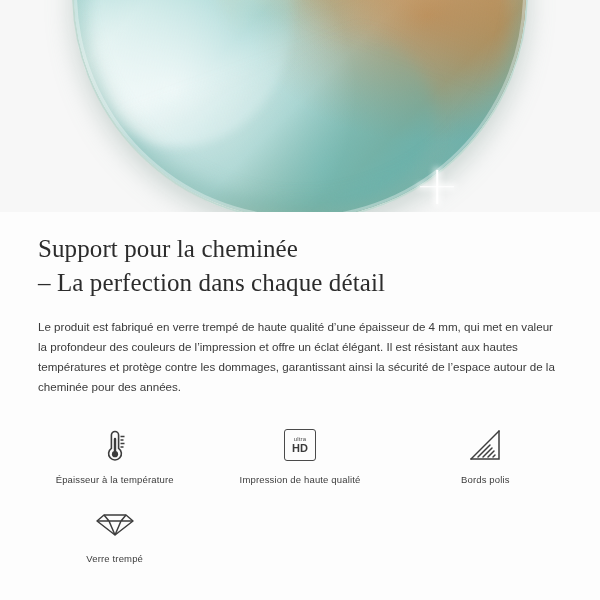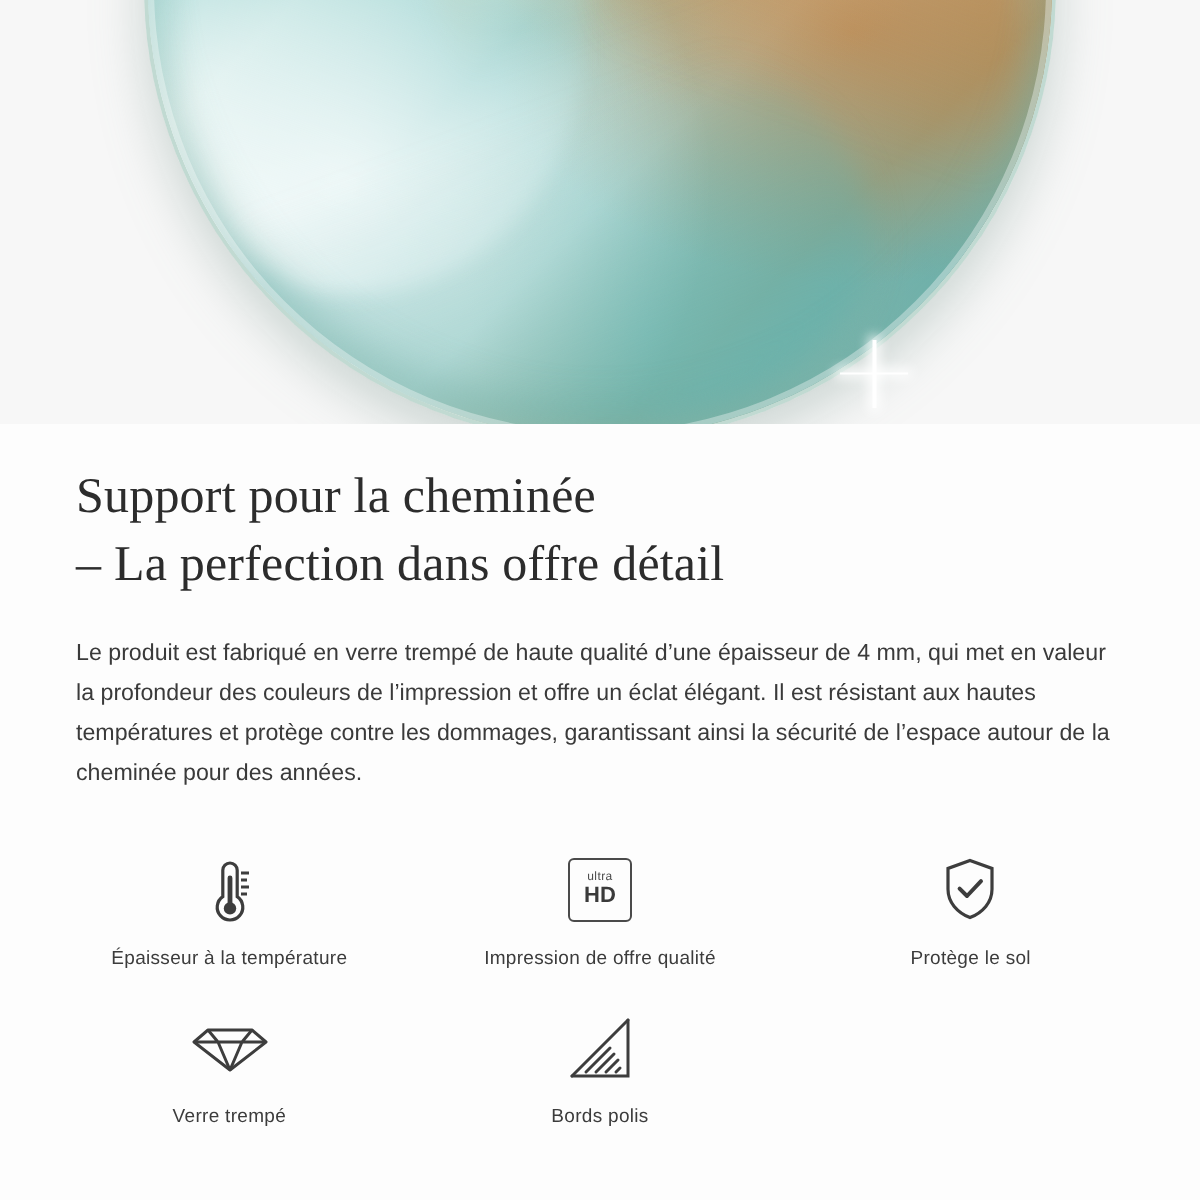--- a/index.html
+++ b/index.html
@@ -204,21 +204,21 @@
       <div class="plate-swirl-c"></div>
       <div class="plate-swirl-d"></div>
       <div class="plate-edge"></div>
     </div>
     <div class="plate-sparkle"></div>
   </div>
 
   <div class="content">
     <h1 class="headline">
       <span>Support pour la cheminée</span>
-      <span class="line2">– La perfection dans offre détail</span>
+      <span class="line2">– La perfection dans chaque détail</span>
     </h1>
     <p class="body-copy">Le produit est fabriqué en verre trempé de haute qualité d’une épaisseur de 4 mm, qui met en valeur la profondeur des couleurs de l’impression et offre un éclat élégant. Il est résistant aux hautes températures et protège contre les dommages, garantissant ainsi la sécurité de l’espace autour de la cheminée pour des années.</p>
   </div>
 
   <div class="features">
 
     <div class="feature">
       <div class="feature-icon">
         <svg width="36" height="40" viewBox="0 0 36 40" fill="none" stroke="#3d3d3d" stroke-width="1.6">
           <path d="M18 6.5a3.6 3.6 0 0 1 3.6 3.6v13.2a6.4 6.4 0 1 1-7.2 0V10.1A3.6 3.6 0 0 1 18 6.5z"></path>
@@ -230,49 +230,40 @@
       <div class="feature-label">Épaisseur à la température</div>
     </div>
 
     <div class="feature">
       <div class="feature-icon">
         <div class="ultrahd">
           <span class="u1">ultra</span>
           <span class="u2">HD</span>
         </div>
       </div>
-      <div class="feature-label">Impression de offre qualité</div>
-    </div>
-
-    <div class="feature">
-      <div class="feature-icon">
-        <svg width="34" height="40" viewBox="0 0 34 40" fill="none" stroke="#3d3d3d" stroke-width="1.6">
-          <path d="M17 5.2l11 4v10.4c0 6.6-4.6 11.6-11 14.2-6.4-2.6-11-7.6-11-14.2V9.2l11-4z"></path>
-          <path d="M11.8 19.3l3.7 3.7 7-7.4" stroke-width="2" stroke-linecap="round" stroke-linejoin="round"></path>
-        </svg>
-      </div>
-      <div class="feature-label">Protège le sol</div>
-    </div>
-
-    <div class="feature">
-      <div class="feature-icon">
-        <svg width="40" height="34" viewBox="0 0 40 34" fill="none" stroke="#3d3d3d" stroke-width="1.5" stroke-linejoin="round">
-          <path d="M9 8h22l7 6-18 14L2 14z"></path>
-          <path d="M2 14h36M9 8l5 6M31 8l-5 6M14 14l6 14M26 14l-6 14"></path>
-        </svg>
-      </div>
-      <div class="feature-label">Verre trempé</div>
-    </div>
+      <div class="feature-label">Impression de haute qualité</div>
+    </div>
+
 
     <div class="feature">
       <div class="feature-icon">
         <svg width="34" height="34" viewBox="0 0 34 34" fill="none" stroke="#3d3d3d" stroke-width="1.5" stroke-linecap="round">
           <path d="M3 31L31 3"></path>
           <path d="M3 31h28V3"></path>
           <path d="M10 29l12-12M15 29l9-9M20 29l6-6M25 29l2-2"></path>
         </svg>
       </div>
       <div class="feature-label">Bords polis</div>
     </div>
 
+    <div class="feature">
+      <div class="feature-icon">
+        <svg width="40" height="34" viewBox="0 0 40 34" fill="none" stroke="#3d3d3d" stroke-width="1.5" stroke-linejoin="round">
+          <path d="M9 8h22l7 6-18 14L2 14z"></path>
+          <path d="M2 14h36M9 8l5 6M31 8l-5 6M14 14l6 14M26 14l-6 14"></path>
+        </svg>
+      </div>
+      <div class="feature-label">Verre trempé</div>
+    </div>
+
 
   </div>
 </div>
 
 </body></html>

